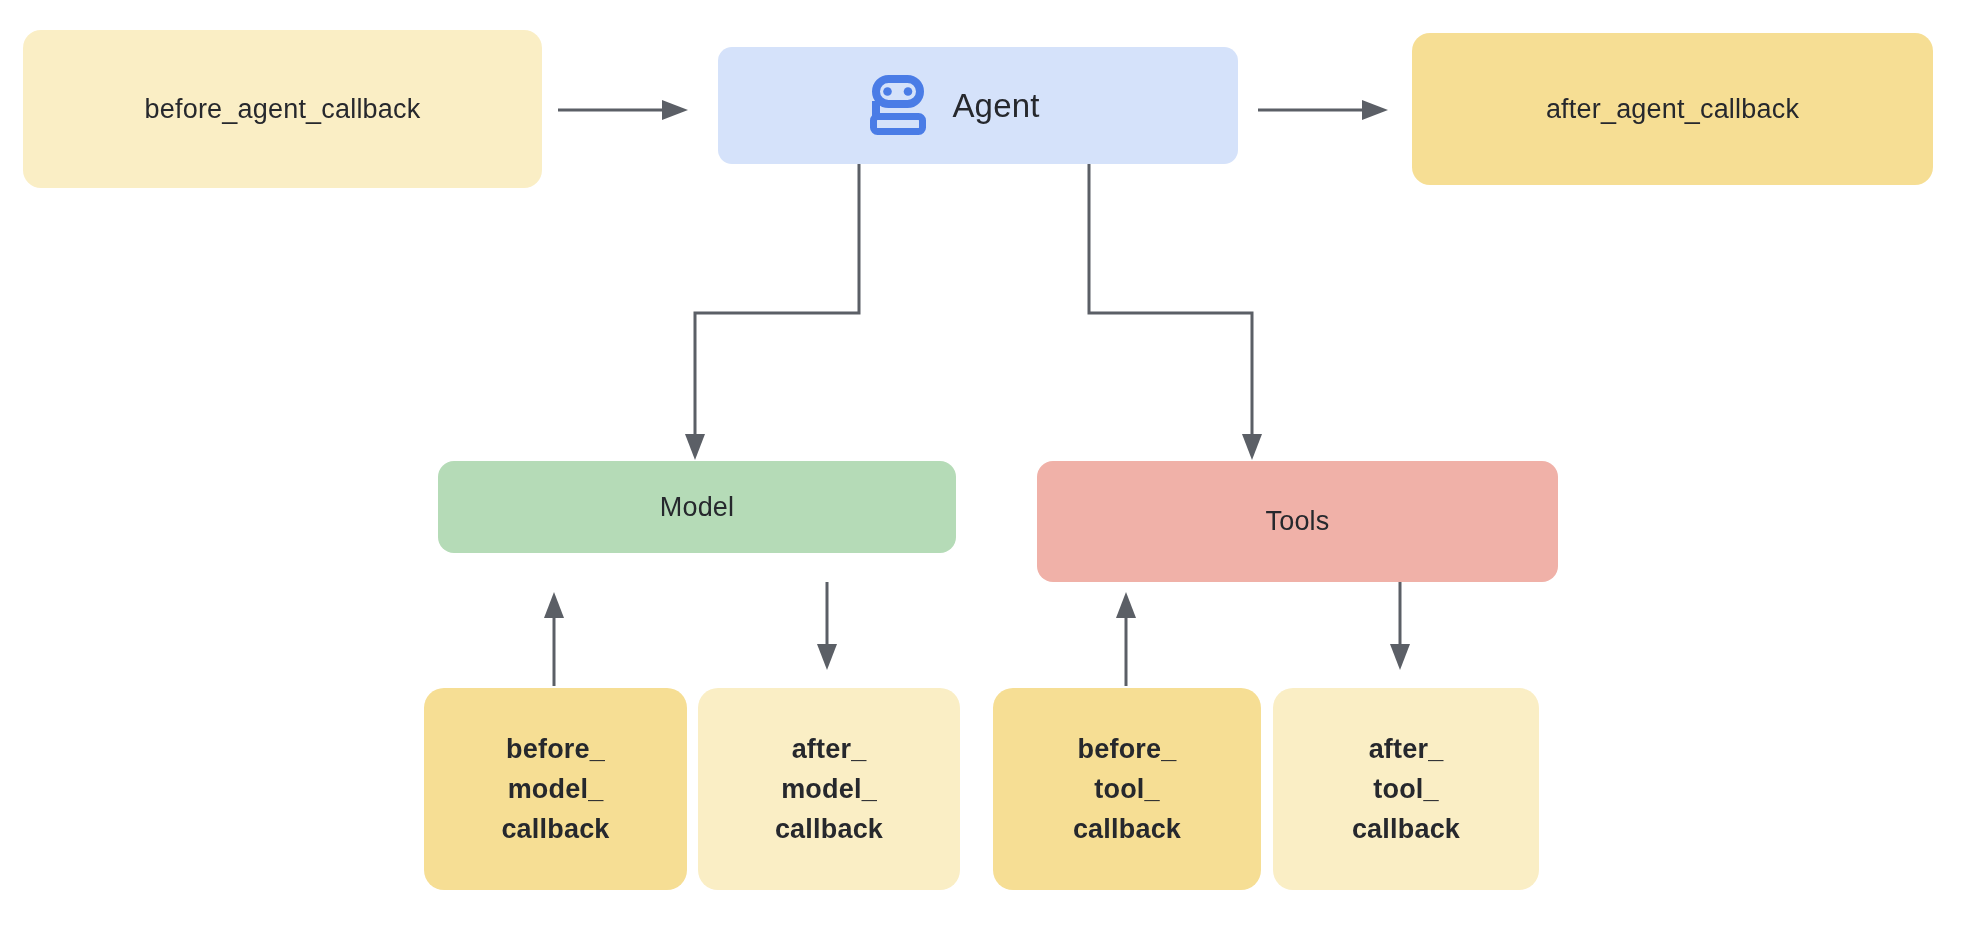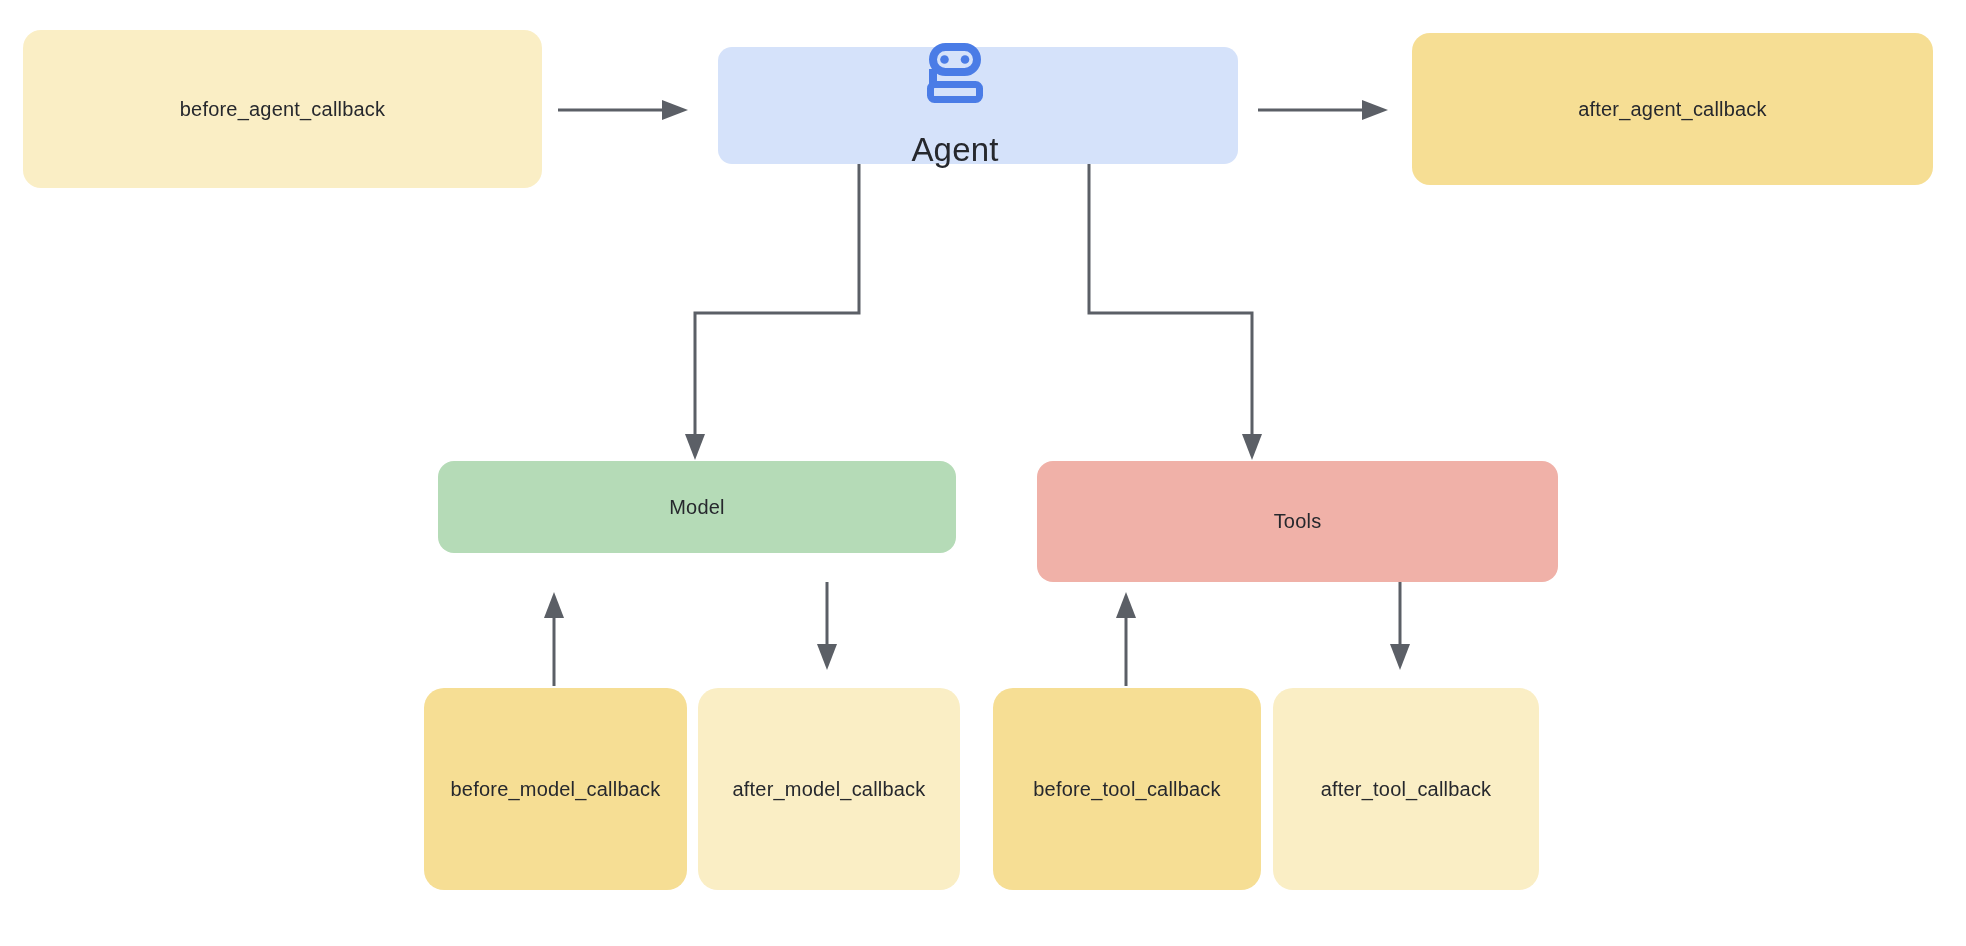--- a/index.html
+++ b/index.html
@@ -37,42 +37,42 @@
     stroke-width: 3;
   }
   .arrowhead-shape { fill: var(--arrow); }
 
   .node {
     position: absolute;
     display: flex;
     align-items: center;
     justify-content: center;
     color: var(--text);
-    font-size: 20px;
+    font-size: 27px;
     letter-spacing: 0.2px;
     text-align: center;
   }
   .node.cream  { background: var(--cream); }
   .node.yellow { background: var(--yellow); }
   .node.blue   { background: var(--blue); }
   .node.green  { background: var(--green); }
   .node.salmon { background: var(--salmon); margin-left: 32px; }
 
   .n-before-agent { left:23px;   top:30px;  width:519px; height:158px; border-radius:18px; }
   .n-agent        { left:718px;  top:47px;  width:520px; height:117px; border-radius:14px;
-                    gap:26px; padding-right:46px; font-size:33px;flex-direction:column; }
+                    gap:26px; padding-right:46px; font-size:33px; }
   .n-after-agent  { left:1412px; top:33px;  width:521px; height:152px; border-radius:18px; }
   .n-model        { left:438px;  top:461px; width:518px; height:92px; border-radius:16px; }
   .n-tools        { left:1005px; top:461px; width:521px; height:121px; border-radius:16px; }
   .n-before-model { left:424px;  top:688px; width:263px; height:202px; border-radius:20px; }
   .n-after-model  { left:698px;  top:688px; width:262px; height:202px; border-radius:20px; }
   .n-before-tool  { left:993px;  top:688px; width:268px; height:202px; border-radius:20px; }
   .n-after-tool   { left:1273px; top:688px; width:266px; height:202px; border-radius:20px; }
 
-  .stack { display:flex; flex-direction:row; align-items:center; line-height:40px; }
+  .stack { display:flex; flex-direction:column; align-items:center; line-height:40px;font-weight:bold; }
 
   .robot { display:inline-flex; width:56px; height:62px; }
   .robot svg { width:56px; height:62px; display:block; }
   .robot .stroke { fill:none; stroke: var(--icon-blue); }
   .robot .fill   { fill: var(--icon-blue); }
 </style>
 </head>
 <body>
 
 <div class="canvas">

